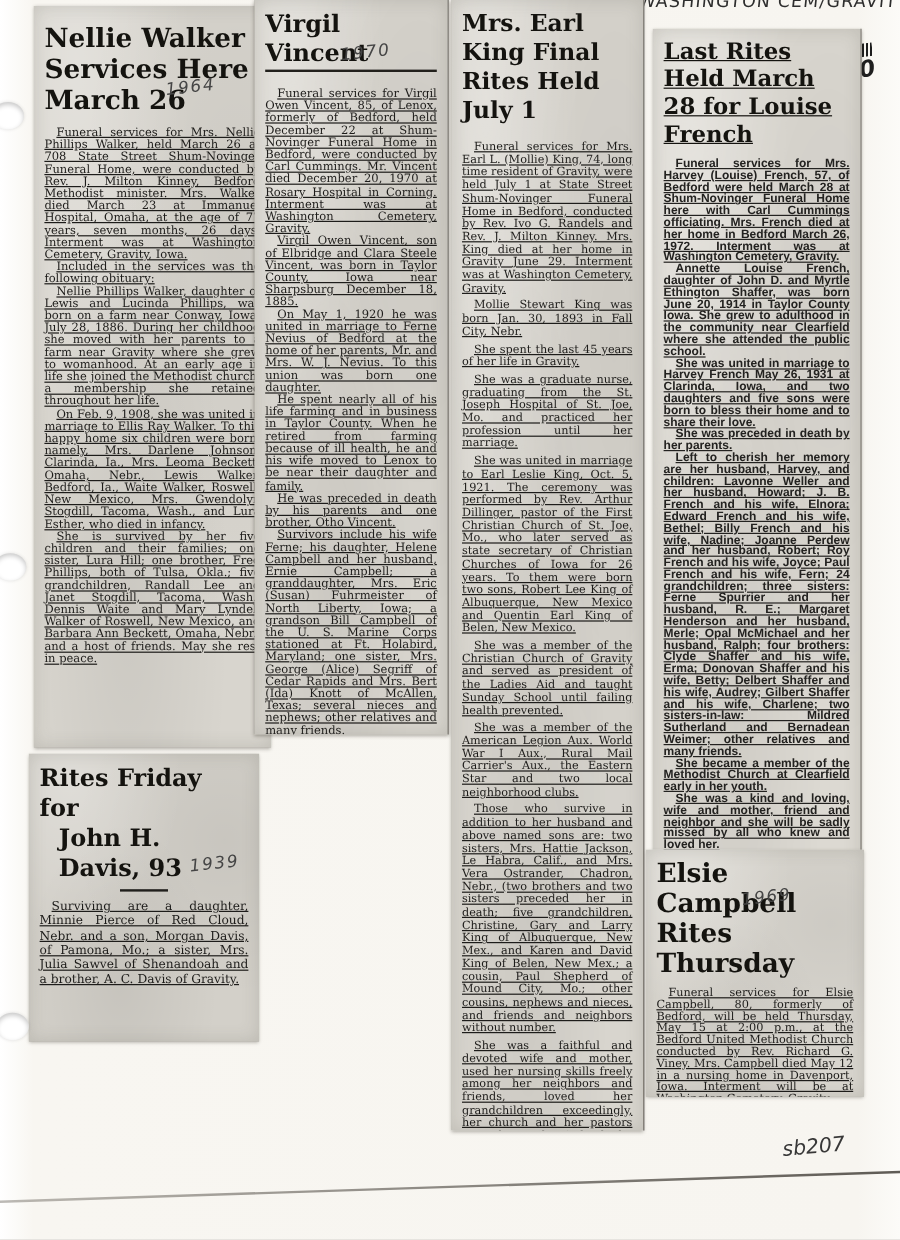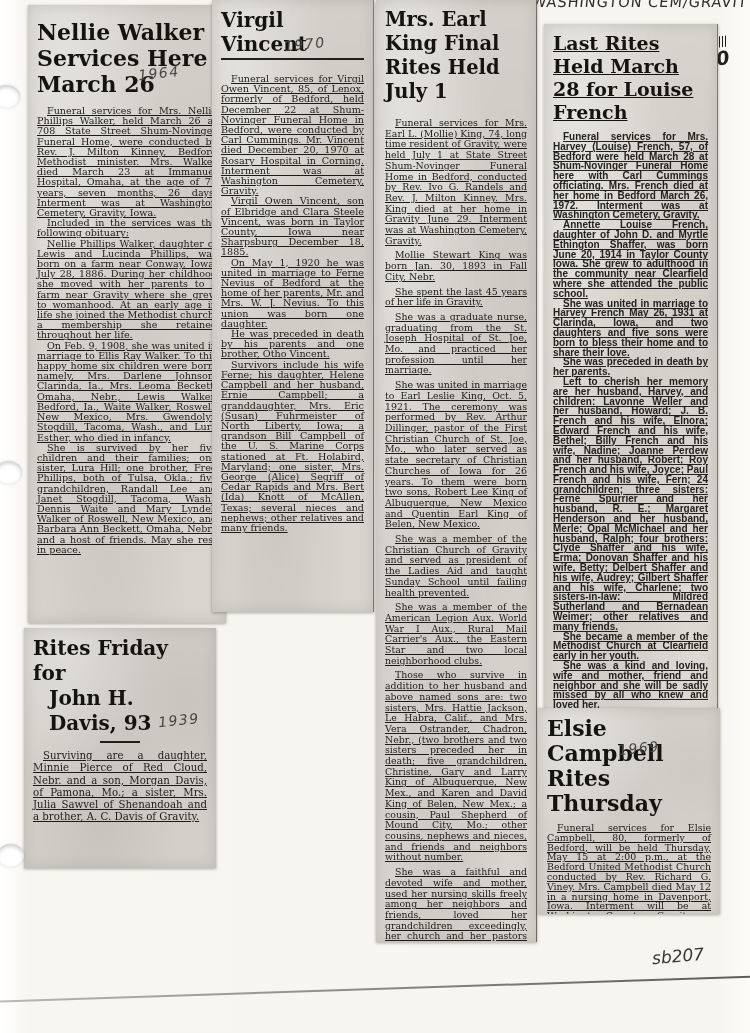--- a/index.html
+++ b/index.html
@@ -77,20 +77,21 @@
     <p>On Feb. 9, 1908, she was united in marriage to Ellis Ray Walker. To this happy home six children were born, namely, Mrs. Darlene Johnson, Clarinda, Ia., Mrs. Leoma Beckett, Omaha, Nebr., Lewis Walker, Bedford, Ia., Waite Walker, Roswell, New Mexico, Mrs. Gwendolyn Stogdill, Tacoma, Wash., and Lura Esther, who died in infancy.</p>
     <p>She is survived by her five children and their families; one sister, Lura Hill; one brother, Fred Phillips, both of Tulsa, Okla.; five grandchildren, Randall Lee and Janet Stogdill, Tacoma, Wash., Dennis Waite and Mary Lyndell Walker of Roswell, New Mexico, and Barbara Ann Beckett, Omaha, Nebr., and a host of friends. May she rest in peace.</p>
   </article>
 
   <article class="clip" id="clip-vincent">
     <h2>Virgil Vincent</h2>
     <div class="hand year" style="left:72px;top:36px;">1970</div>
     <p>Funeral services for Virgil Owen Vincent, 85, of Lenox, formerly of Bedford, held December 22 at Shum-Novinger Funeral Home in Bedford, were conducted by Carl Cummings. Mr. Vincent died December 20, 1970 at Rosary Hospital in Corning. Interment was at Washington Cemetery, Gravity.</p>
     <p>Virgil Owen Vincent, son of Elbridge and Clara Steele Vincent, was born in Taylor County, Iowa near Sharpsburg December 18, 1885.</p>
     <p>On May 1, 1920 he was united in marriage to Ferne Nevius of Bedford at the home of her parents, Mr. and Mrs. W. J. Nevius. To this union was born one daughter.</p>
+    <p>He spent nearly all of his life farming and in business in Taylor County. When he retired from farming because of ill health, he and his wife moved to Lenox to be near their daughter and family.</p>
     <p>He was preceded in death by his parents and one brother, Otho Vincent.</p>
     <p>Survivors include his wife Ferne; his daughter, Helene Campbell and her husband, Ernie Campbell; a granddaughter, Mrs. Eric (Susan) Fuhrmeister of North Liberty, Iowa; a grandson Bill Campbell of the U. S. Marine Corps stationed at Ft. Holabird, Maryland; one sister, Mrs. George (Alice) Segriff of Cedar Rapids and Mrs. Bert (Ida) Knott of McAllen, Texas; several nieces and nephews; other relatives and many friends.</p>
     
   </article>
 
   <article class="clip" id="clip-king">
     <h2>Mrs. Earl King Final Rites Held July 1</h2>
     <p>Funeral services for Mrs. Earl L. (Mollie) King, 74, long time resident of Gravity, were held July 1 at State Street Shum-Novinger Funeral Home in Bedford, conducted by Rev. Ivo G. Randels and Rev. J. Milton Kinney. Mrs. King died at her home in Gravity June 29. Interment was at Washington Cemetery, Gravity.</p>
     <p>Mollie Stewart King was born Jan. 30, 1893 in Fall City, Nebr.</p>
     <p>She spent the last 45 years of her life in Gravity.</p>

